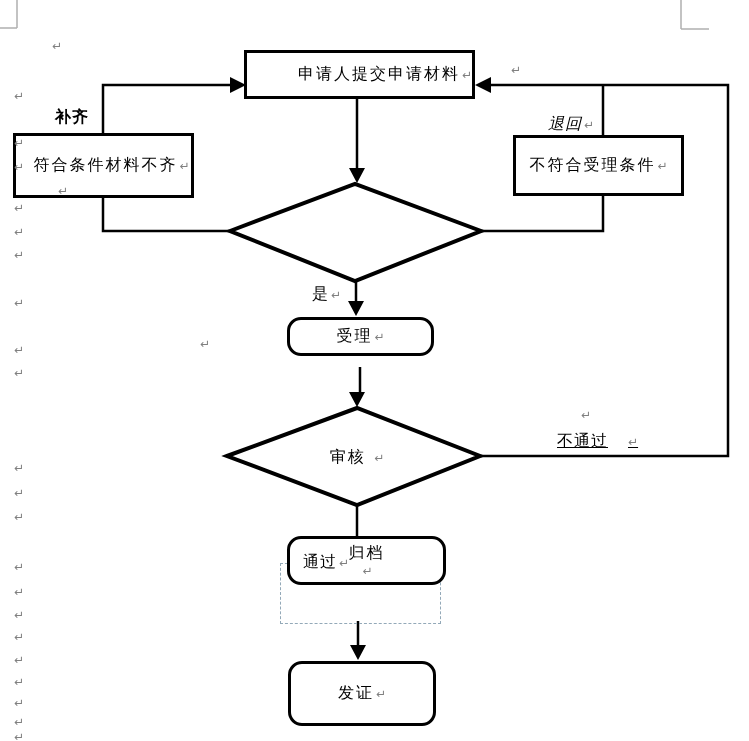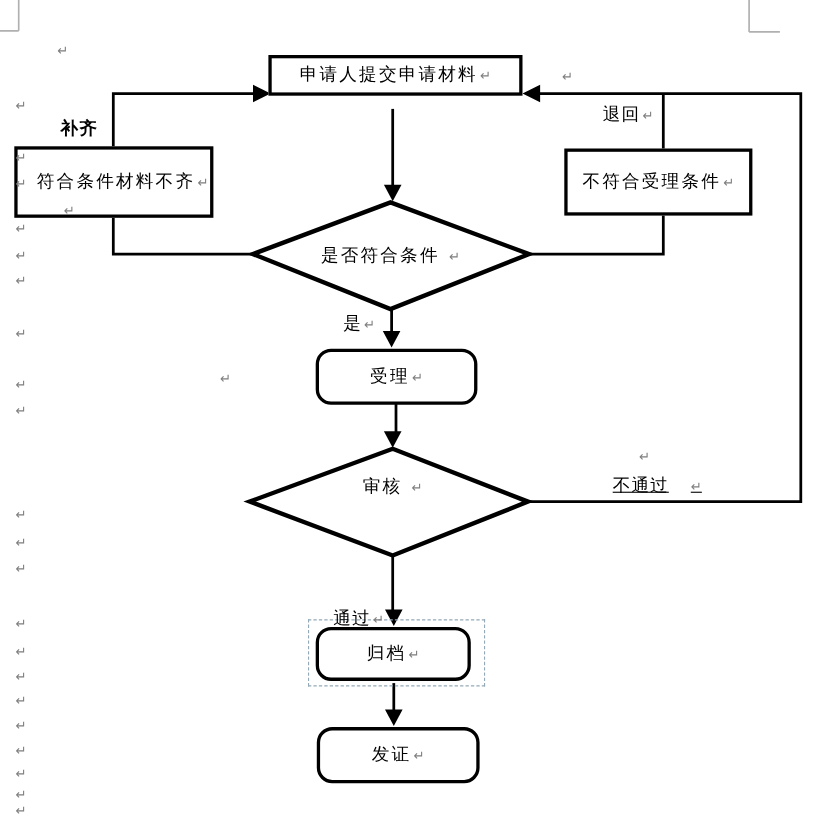--- a/index.html
+++ b/index.html
@@ -69,63 +69,59 @@
     <polygon points="475,85 491,77 491,93" fill="#000"></polygon>
     <polygon points="357,183 349,168 365,168" fill="#000"></polygon>
     <polygon points="356,316 348,301 364,301" fill="#000"></polygon>
     <polygon points="357,407 349,392 365,392" fill="#000"></polygon>
     <polygon points="358,569 350,554 366,554" fill="#000"></polygon>
     <polygon points="358,660 350,645 366,645" fill="#000"></polygon>
   </svg>
 
   <div class="selection" style="left:280px;top:563px;width:161px;height:61px;"></div>
 
-  <div class="node" style="left:244px;top:50px;width:231px;height:37px;">
+  <div class="node" style="left:244px;top:50px;width:231px;height:49px;justify-content:flex-end;">
     <span>申请人提交申请材料</span>
     <span class="pmark">↵</span>
   </div>
 
   <div class="node" style="left:13px;top:133px;width:181px;height:65px;padding-left:16px;">
     <span>符合条件材料不齐</span>
     <span class="pmark">↵</span>
   </div>
 
   <div class="node" style="left:513px;top:135px;width:171px;height:61px;">
     <span>不符合受理条件</span>
     <span class="pmark">↵</span>
   </div>
 
-  <div class="node rounded" style="left:287px;top:317px;width:147px;height:51px;">
+  <div class="node rounded" style="left:287px;top:317px;width:147px;height:39px;">
     <span>受理</span>
     <span class="pmark">↵</span>
   </div>
 
-  <div class="node rounded" style="left:287px;top:570px;width:141px;height:49px;">
+  <div class="node rounded" style="left:287px;top:536px;width:159px;height:49px;flex-direction:column;">
     <span>归档</span>
     <span class="pmark">↵</span>
   </div>
 
-  <div class="node rounded" style="left:288px;top:661px;width:148px;height:51px;">
+  <div class="node rounded" style="left:288px;top:661px;width:148px;height:65px;">
     <span>发证</span>
     <span class="pmark">↵</span>
   </div>
 
-  <div class="diamond-label" style="left:355px;top:233px;">
-    <span>是否符合条件</span>
-    <span class="pmark">↵</span>
-  </div>
-  <div class="diamond-label" style="left:357px;top:443px;">
+  <div class="diamond-label" style="left:357px;top:457px;">
     <span>审核</span>
     <span class="pmark">↵</span>
   </div>
 
   <div class="edge-label" style="left:55px;top:107px;font-weight:bold;">
     <span>补齐</span>
   </div>
-  <div class="edge-label" style="left:548px;top:94px;">
+  <div class="edge-label" style="left:548px;top:114px;font-style:italic;">
     <span>退回</span><span class="pmark">↵</span>
   </div>
   <div class="edge-label" style="left:312px;top:284px;">
     <span>是</span><span class="pmark">↵</span>
   </div>
   <div class="edge-label" style="left:303px;top:552px;">
     <span>通过</span><span class="pmark">↵</span>
   </div>
   <div class="edge-label" style="left:557px;top:431px;text-decoration:underline;">
     <span>不通过</span><span class="gap"></span><span class="pmark">↵</span>

